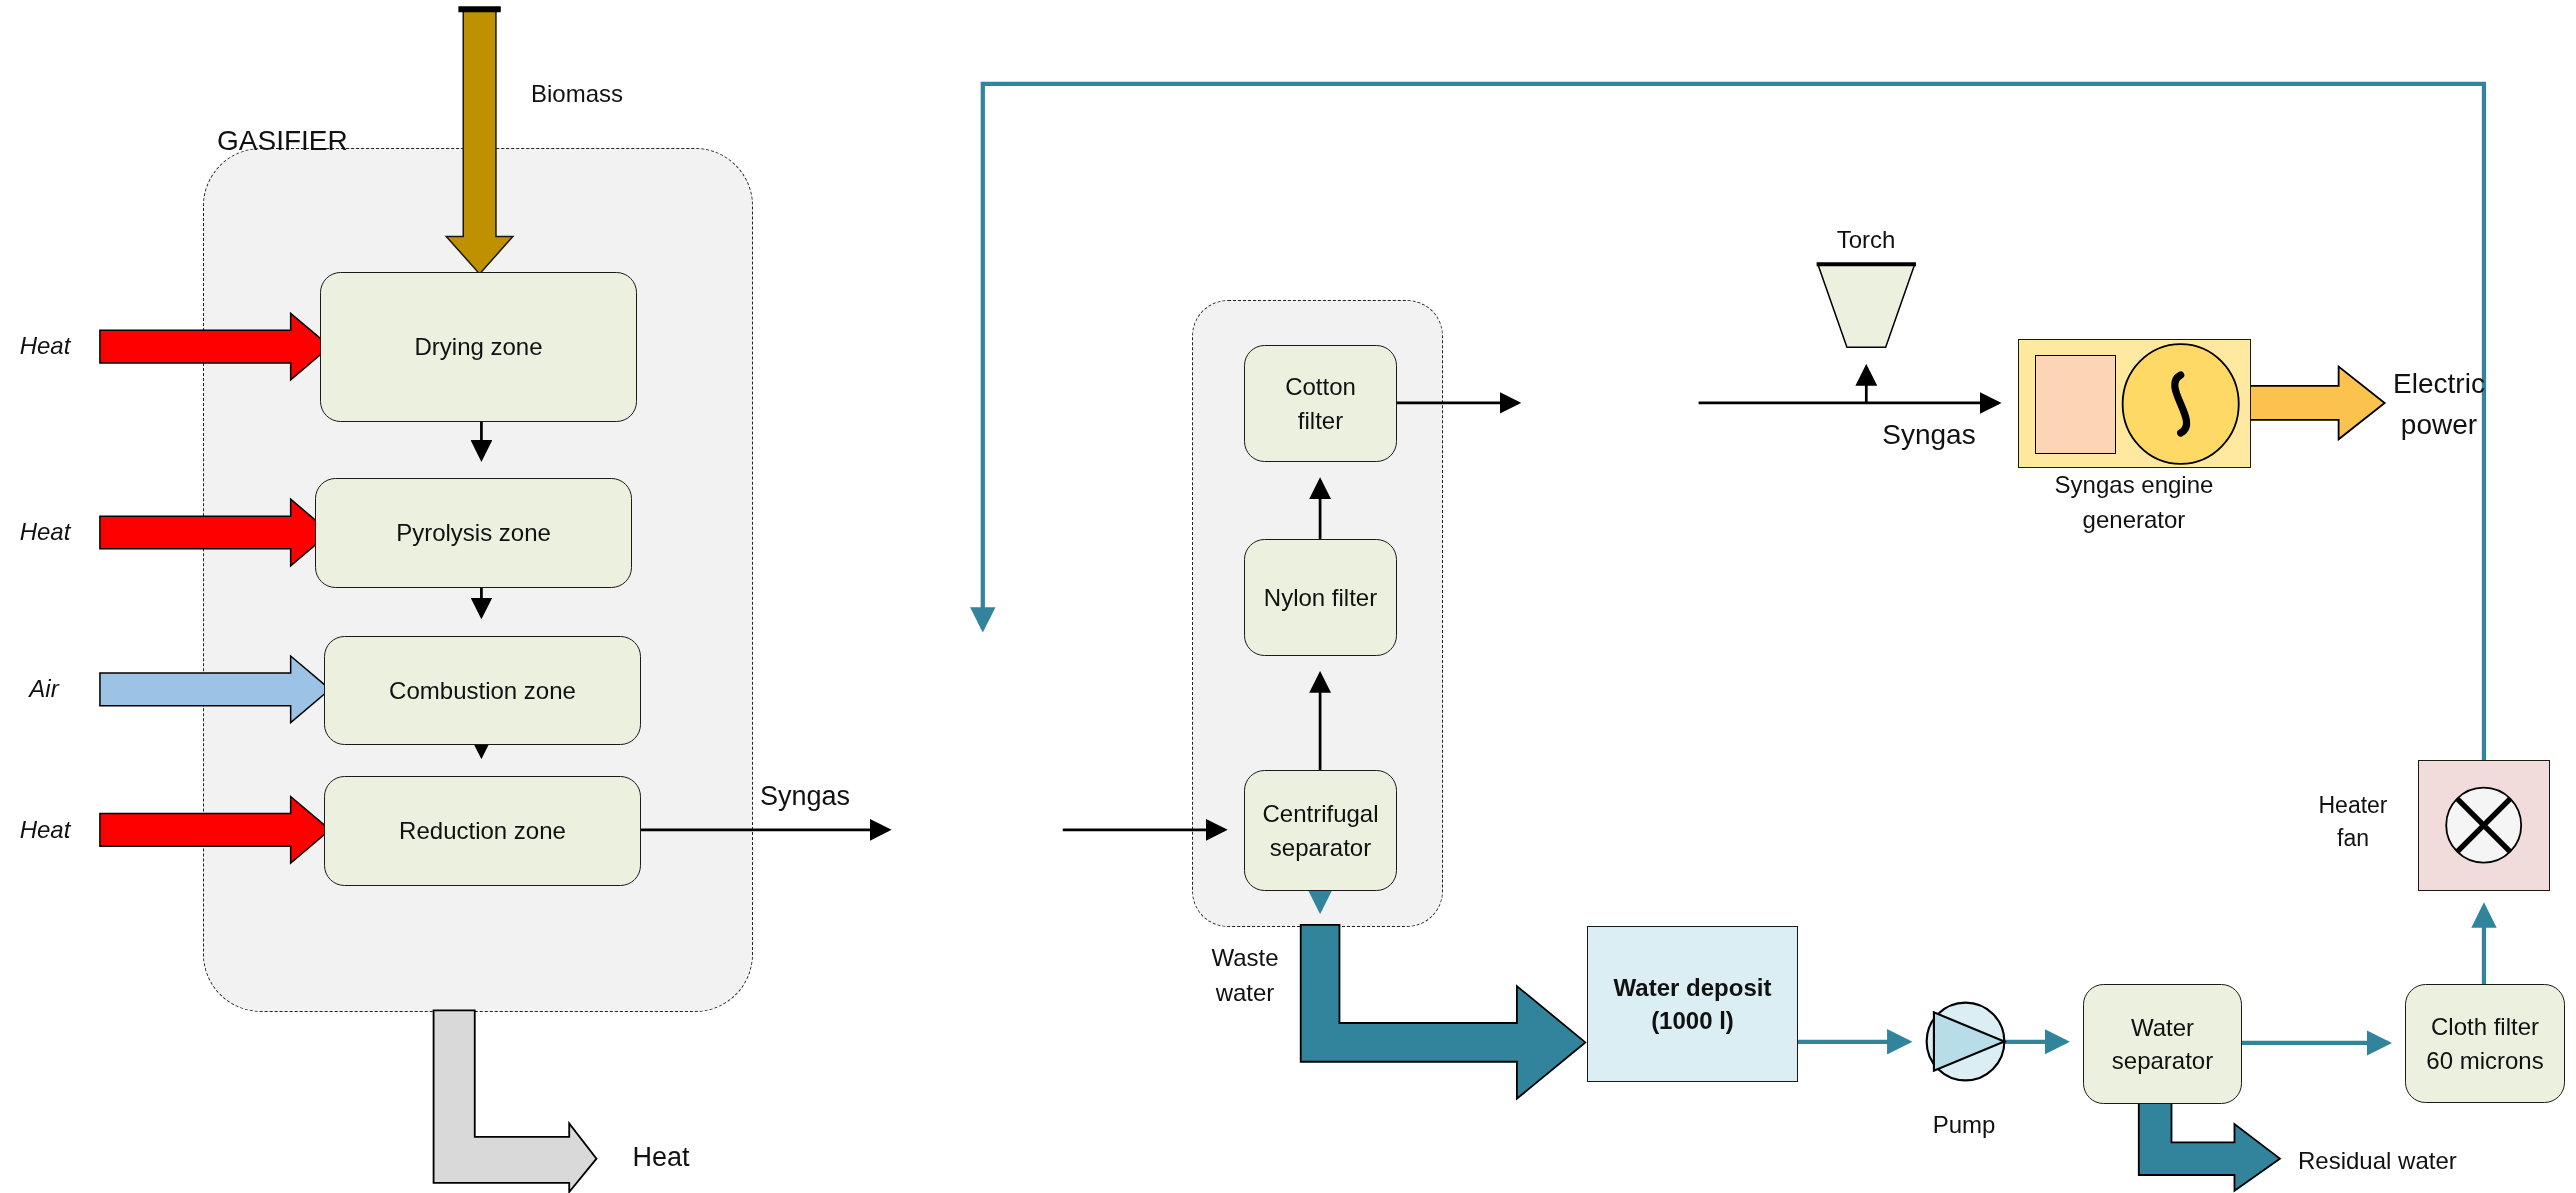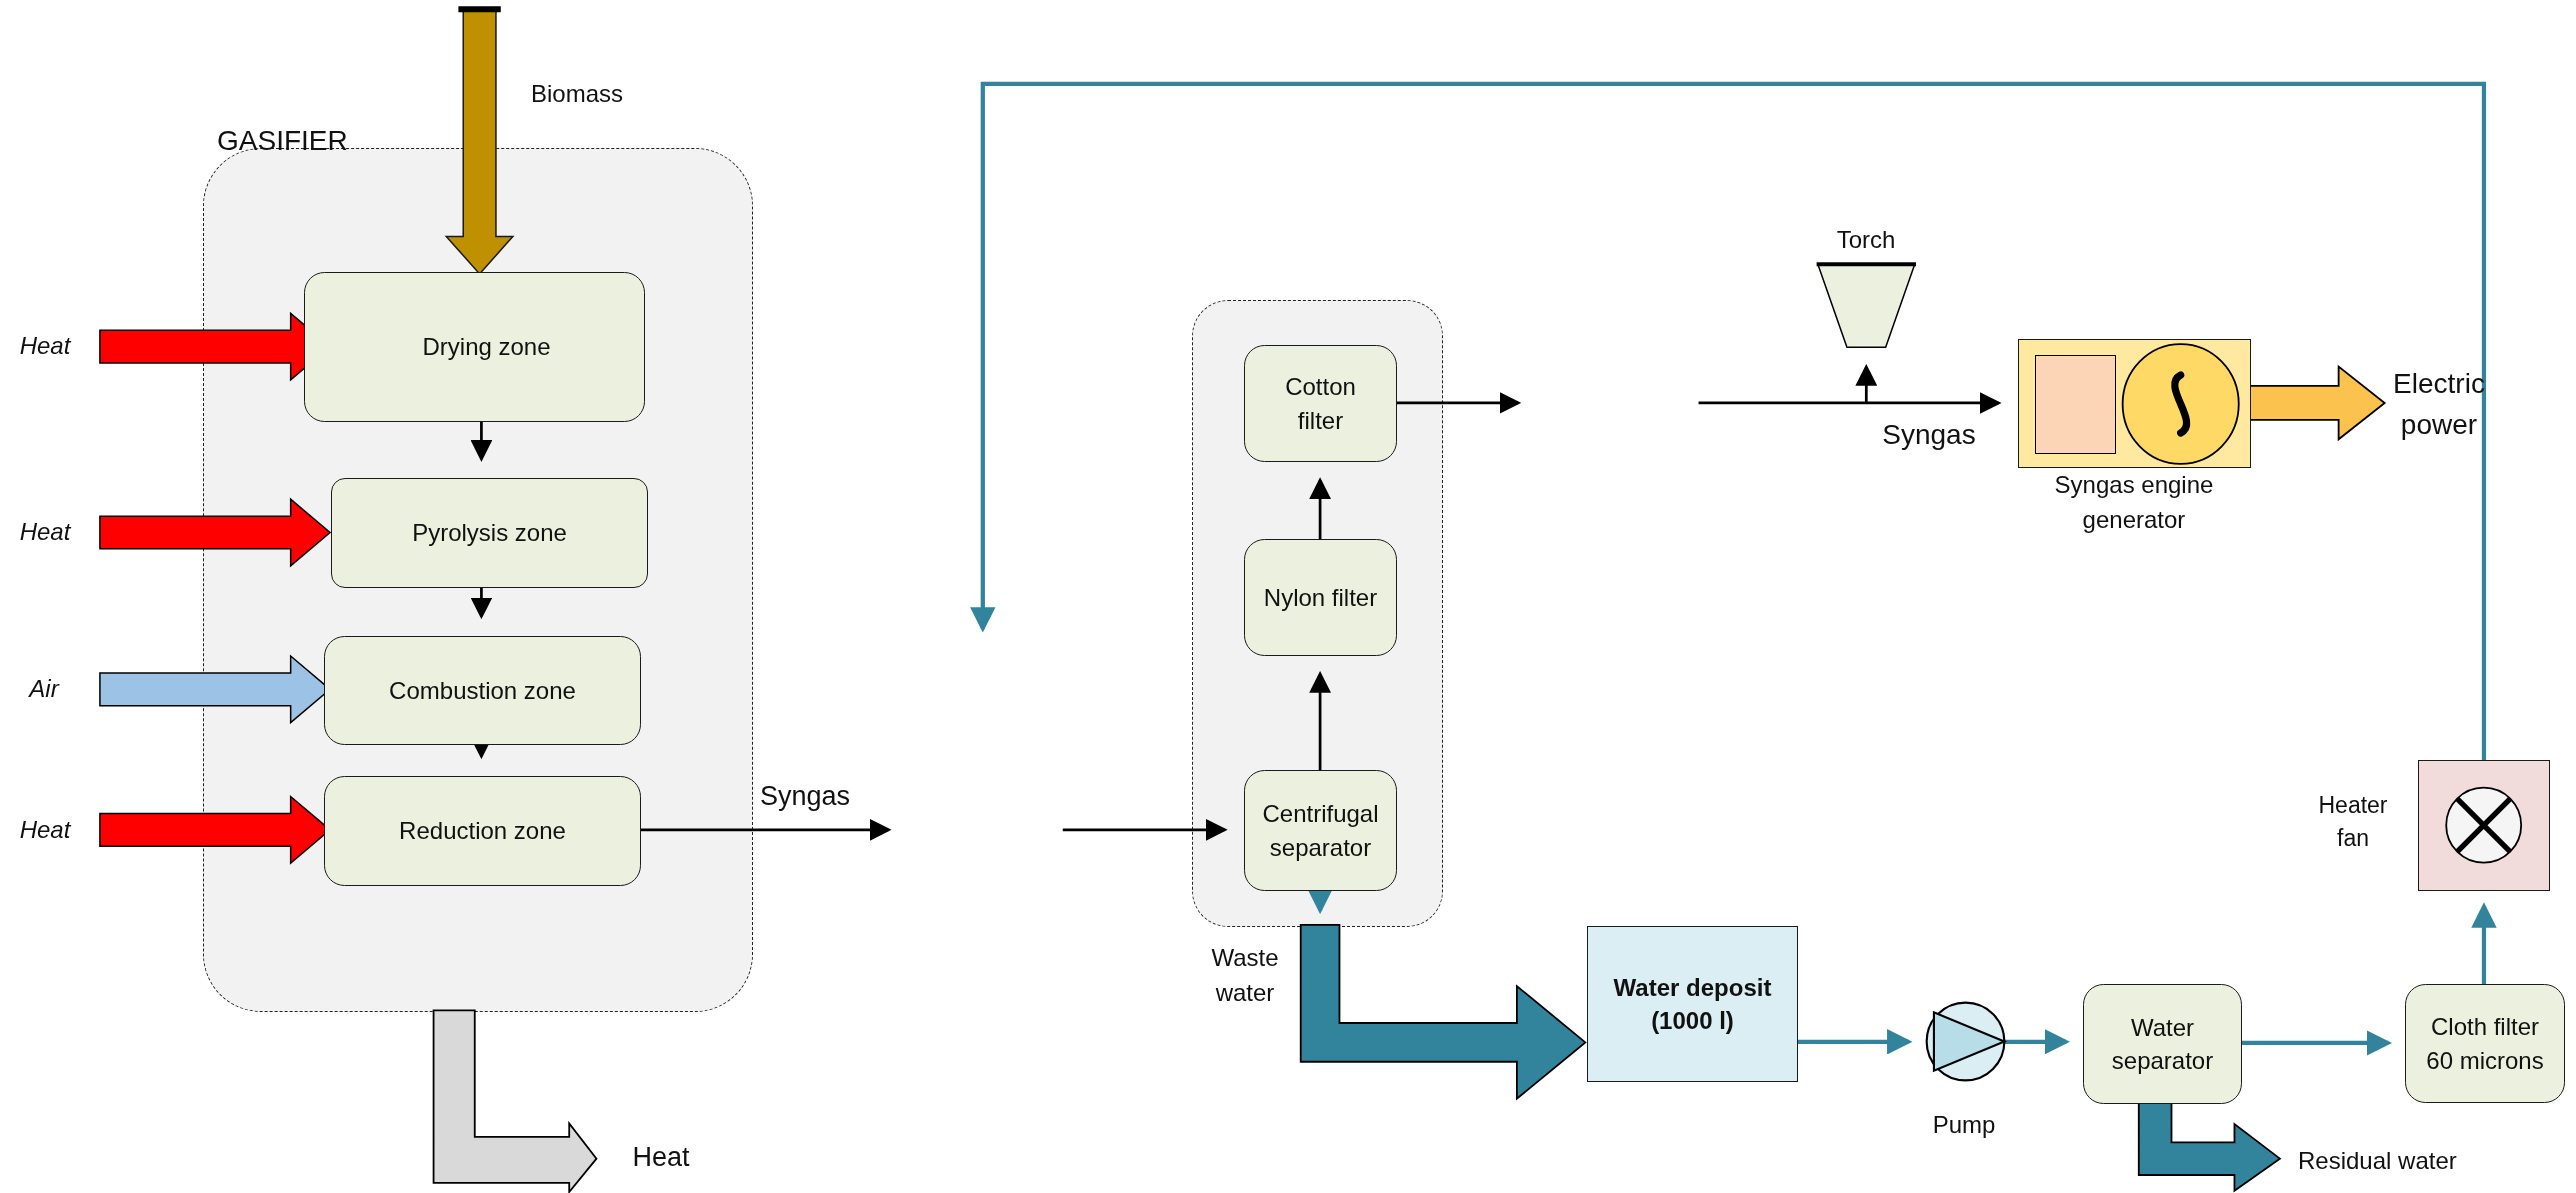--- a/index.html
+++ b/index.html
@@ -87,23 +87,23 @@
     <g stroke="#31849b" stroke-width="7" fill="none">
       <line x1="2180" y1="1468" x2="2180" y2="1503" marker-end="url(#mt)"></line>
       <line x1="2965" y1="1720" x2="3152" y2="1720" marker-end="url(#mt)"></line>
       <line x1="3309" y1="1720" x2="3412" y2="1720" marker-end="url(#mt)"></line>
       <line x1="3700" y1="1722" x2="3944" y2="1722" marker-end="url(#mt)"></line>
       <line x1="4102" y1="1625" x2="4102" y2="1496" marker-end="url(#mt)"></line>
       <polyline points="4102,1255 4102,138 1623,138 1623,1038" marker-end="url(#mt)"></polyline>
     </g>
   </svg>
 
-  <div class="node" style="left:304px;top:272px;width:315px;height:148px;padding-left:24px;">
+  <div class="node" style="left:320px;top:272px;width:315px;height:148px;">
     <span>Drying zone</span></div>
-  <div class="node" style="left:331px;top:478px;width:315px;height:108px;border-radius:14px;">
+  <div class="node" style="left:315px;top:478px;width:315px;height:108px;">
     <span>Pyrolysis zone</span></div>
   <div class="node" style="left:324px;top:636px;width:315px;height:107px;">
     <span>Combustion zone</span></div>
   <div class="node" style="left:324px;top:776px;width:315px;height:108px;">
     <span>Reduction zone</span></div>
 
   <div class="node" style="left:1244px;top:770px;width:151px;height:119px;">
     <span>Centrifugal
 separator</span></div>
   <div class="node" style="left:1244px;top:539px;width:151px;height:115px;">

